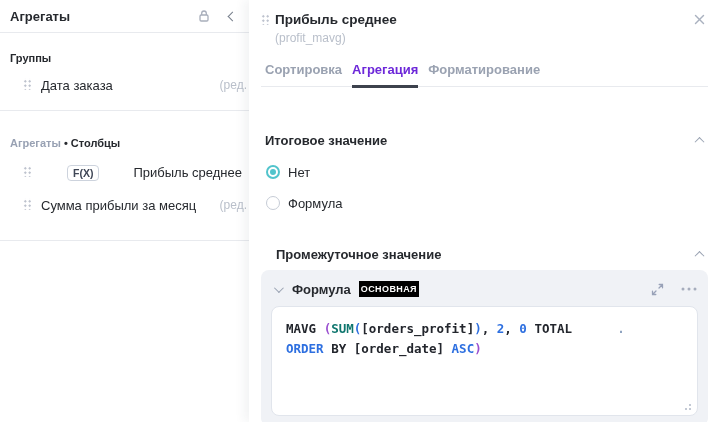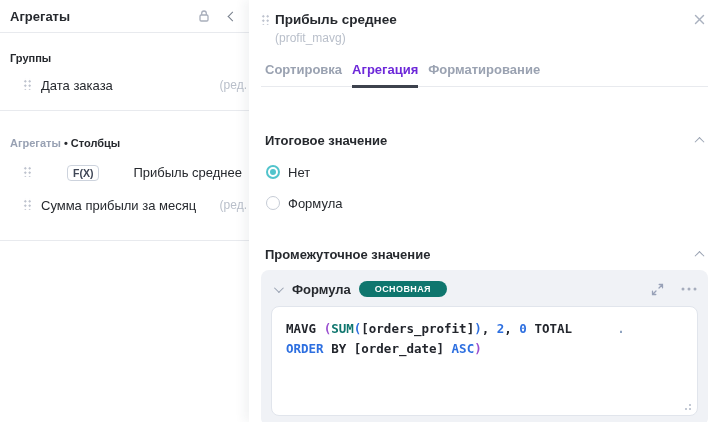--- a/index.html
+++ b/index.html
@@ -31,35 +31,35 @@
   .rp-header { display:flex; align-items:center; }
   .rp-title { font-size:13.5px; font-weight:700; margin-left:6px; flex:1; }
   .rp-subtitle { font-size:12px; color:#b9bfca; margin:3px 0 0 14px; }
 
   .tabs { display:flex; margin-top:17px; border-bottom:1px solid #e8eaee; padding-left:4px; }
   .tab { font-size:13px; font-weight:600; color:#9aa2b1; margin-right:10px; padding:0 0 9px 0; cursor:pointer; position:relative; }
   .tab.active { color:#6d28d9; }
   .tab.active::after { content:""; position:absolute; left:0; right:0; bottom:-2px; height:3px; background:#3d424d; }
 
   .sec-head { display:flex; align-items:center; margin-top:44px; padding-left:4px; }
-  .sec-head.second { margin-top:32px; }
+  .sec-head.second { margin-top:32px;margin-left:11px; }
   .sec-title { font-size:13px; font-weight:700; flex:1; }
 
   .radio-group { margin-top:13px; padding-left:5px; }
   .radio-row { display:flex; align-items:center; height:20px; margin-bottom:11px; cursor:pointer; }
   .radio { width:14px; height:14px; border-radius:50%; margin-right:8px; position:relative; background:#fff; }
   .radio.off { border:1.5px solid #c6ccd6; }
   .radio.on { border:2px solid #52c4cc; }
   .radio.on::after { content:""; position:absolute; left:50%; top:50%; width:6px; height:6px; margin:-3px 0 0 -3px; border-radius:50%; background:#52c4cc; }
   .radio-label { font-size:13px; }
 
   .formula-card { margin-top:7px; background:#f0f2f6; border-radius:8px; padding:8px 10px 10px 10px; }
   .card-head { display:flex; align-items:center; height:22px; }
   .card-title { font-size:13px; font-weight:700; margin:0 8px 0 9px; }
-  .badge { background:#0f766e; color:#fff; font-size:9px; font-weight:700; letter-spacing:.4px; padding:3px 16px; border-radius:8px; }
+  .badge { background:#000000; color:#fff; font-size:9px; font-weight:700; letter-spacing:.4px; padding:3px 2px; border-radius:0; }
   .card-actions { margin-left:auto; display:flex; align-items:center; gap:14px; }
 
   .code-box { position:relative; margin-top:6px; background:#fff; border:1px solid #e1e5ec; border-radius:8px; height:110px; padding:12px 14px; }
   .code { font-family:"DejaVu Sans Mono", monospace; font-size:12.5px; font-weight:600; line-height:20px; white-space:pre; }
   .tok-plain { color:#23262d; }
   .tok-fn    { color:#0f766e; }
   .tok-p1    { color:#9a4fd0; }
   .tok-p2    { color:#2d6fe0; }
   .tok-num   { color:#2d6fe0; }
   .tok-kw    { color:#2d6fe0; }

